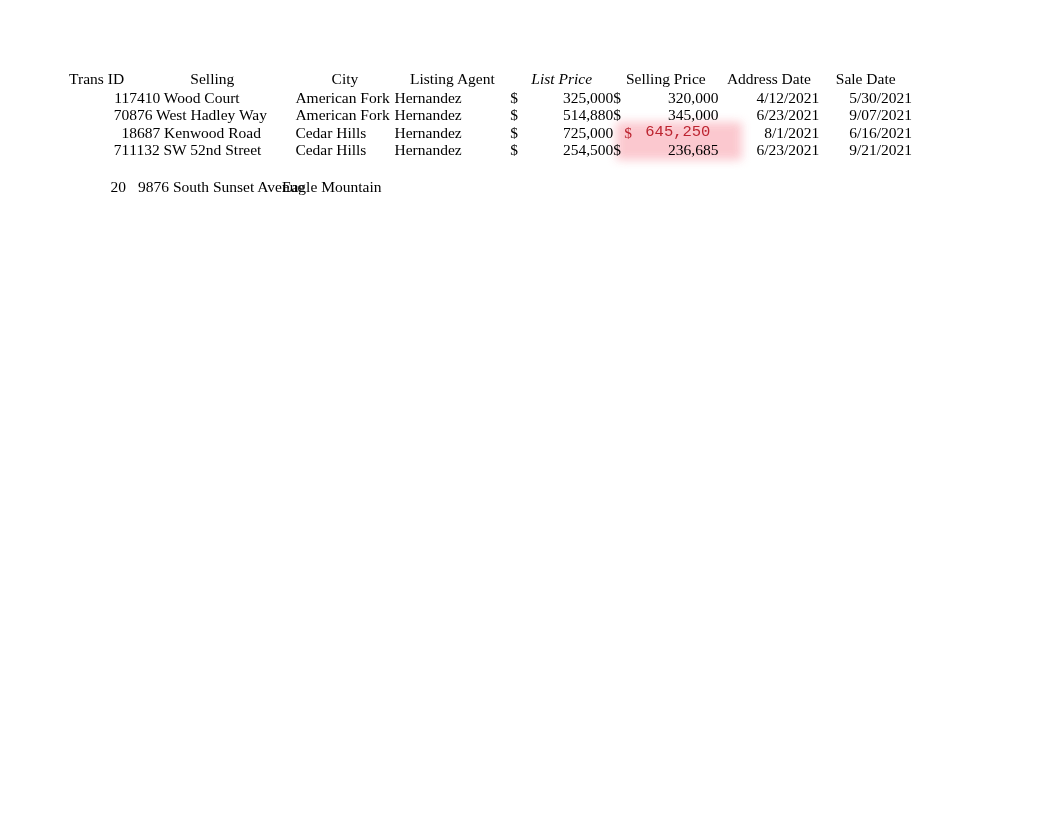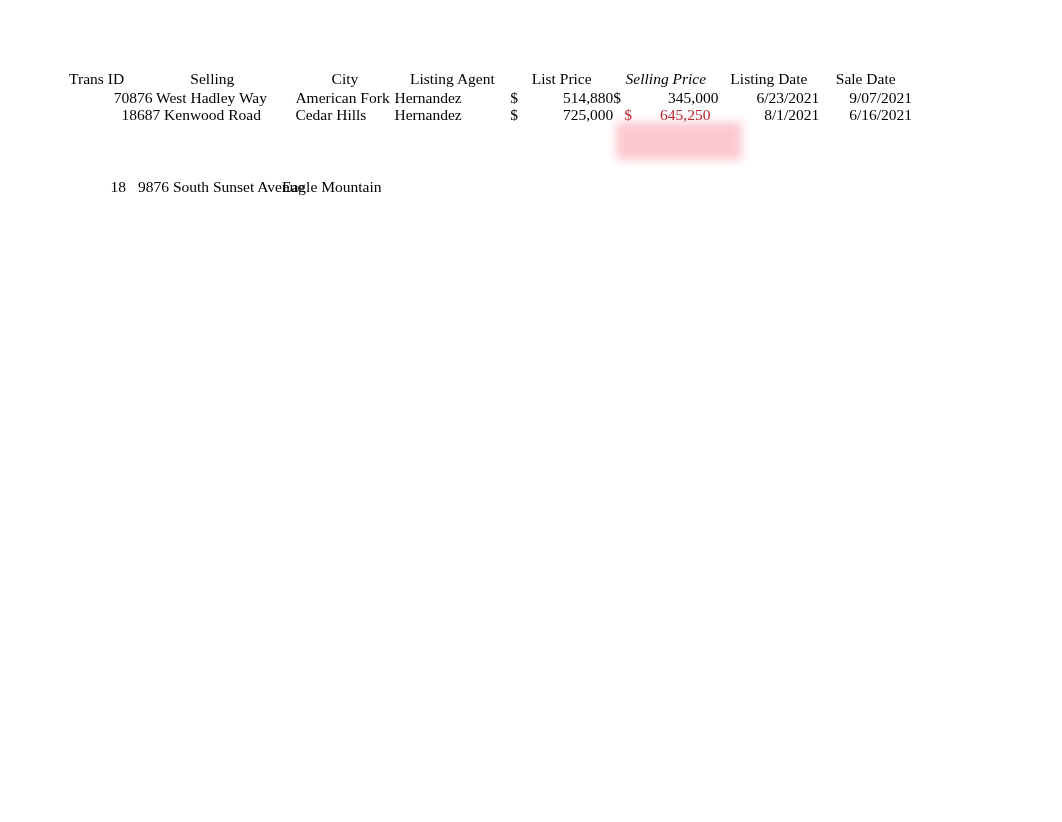--- a/index.html
+++ b/index.html
@@ -54,36 +54,36 @@
   .c-sp-sym  { width: 22px; }
   .c-sp-val  { width: 78px; }
   .c-ldate   { width: 96px; }
   .c-sdate   { width: 88px; }
 
   
   tr.header td {
     text-align: center;
     padding-bottom: 1px;
   }
-  .hdr-span-lp { text-align: center; }
-  .hdr-span-sp { text-align: center; font-style: italic; }
+  .hdr-span-lp { text-align: center; font-style: italic; }
+  .hdr-span-sp { text-align: center; }
 
   
   .a-right  { text-align: right; padding-right: 8px; }
   .a-left   { text-align: left;  padding-left: 4px; }
   .num      { text-align: right; padding-right: 4px; }
   .sym      { text-align: left; padding-left: 3px; }
 
   
   .hl {
     color: #bc2430;
     position: relative;
   }
   .hl .sym-in { padding-left: 11px; display: block; text-align: left; }
-  .hl .num-in { padding-right: 8px; display: block; text-align: right; }
+  .hl .num-in { padding-right: 8px; display: block; text-align: right; font-family: Liberation Mono, monospace; }
 
   #hl-glow {
     position: absolute;
     left: 616px;
     top: 122px;
     width: 126px;
     height: 38px;
     background: #fbc6cd;
     border-radius: 3px;
     filter: blur(5px);
@@ -182,25 +182,37 @@
         <col class="c-sdate">
     </colgroup>
     <tbody>
       <tr class="header">
         <td>Trans ID</td>
         <td>Selling</td>
         <td>City</td>
         <td>Listing Agent</td>
         <td colspan="2" class="hdr-span-lp">List Price</td>
         <td colspan="2" class="hdr-span-sp">Selling Price</td>
-        <td>Listing Date</td>
+        <td>Address Date</td>
         <td>Sale Date</td>
       </tr>
     </tbody>
     <tbody id="row-body">
+        <tr>
+          <td class="a-right">11</td>
+          <td class="a-left">7410 Wood Court</td>
+          <td class="a-left">American Fork</td>
+          <td class="a-left">Hernandez</td>
+          <td class="sym">$</td>
+          <td class="num">325,000</td>
+          <td class="sym">$</td>
+          <td class="num">320,000</td>
+          <td class="a-right">4/12/2021</td>
+          <td class="a-right">5/30/2021</td>
+        </tr>
         <tr>
           <td class="a-right">70</td>
           <td class="a-left">876 West Hadley Way</td>
           <td class="a-left">American Fork</td>
           <td class="a-left">Hernandez</td>
           <td class="sym">$</td>
           <td class="num">514,880</td>
           <td class="sym">$</td>
           <td class="num">345,000</td>
           <td class="a-right">6/23/2021</td>
@@ -215,26 +227,38 @@
           <td class="num">725,000</td>
           <td class="hl">
             <span class="sym-in">$</span>
           </td>
           <td class="hl">
             <span class="num-in">645,250</span>
           </td>
           <td class="a-right">8/1/2021</td>
           <td class="a-right">6/16/2021</td>
         </tr>
+        <tr>
+          <td class="a-right">71</td>
+          <td class="a-left">1132 SW 52nd Street</td>
+          <td class="a-left">Cedar Hills</td>
+          <td class="a-left">Hernandez</td>
+          <td class="sym">$</td>
+          <td class="num">254,500</td>
+          <td class="sym">$</td>
+          <td class="num">236,685</td>
+          <td class="a-right">6/23/2021</td>
+          <td class="a-right">9/21/2021</td>
+        </tr>
       </tbody>
   </table>
 
   <div id="fade-block">
       <div class="fade-row fr1">
-        <span class="f-trans">18</span>
+        <span class="f-trans">20</span>
         <span class="f-addr">9876 South Sunset Avenue</span>
         <span class="f-city">Eagle Mountain</span>
         <span class="f-agent"></span>
         <span class="f-lps"></span>
         <span class="f-lpv"></span>
         <span class="f-sps"></span>
         <span class="f-spv"></span>
         <span class="f-ld"></span>
         <span class="f-sd"></span>
       </div>

